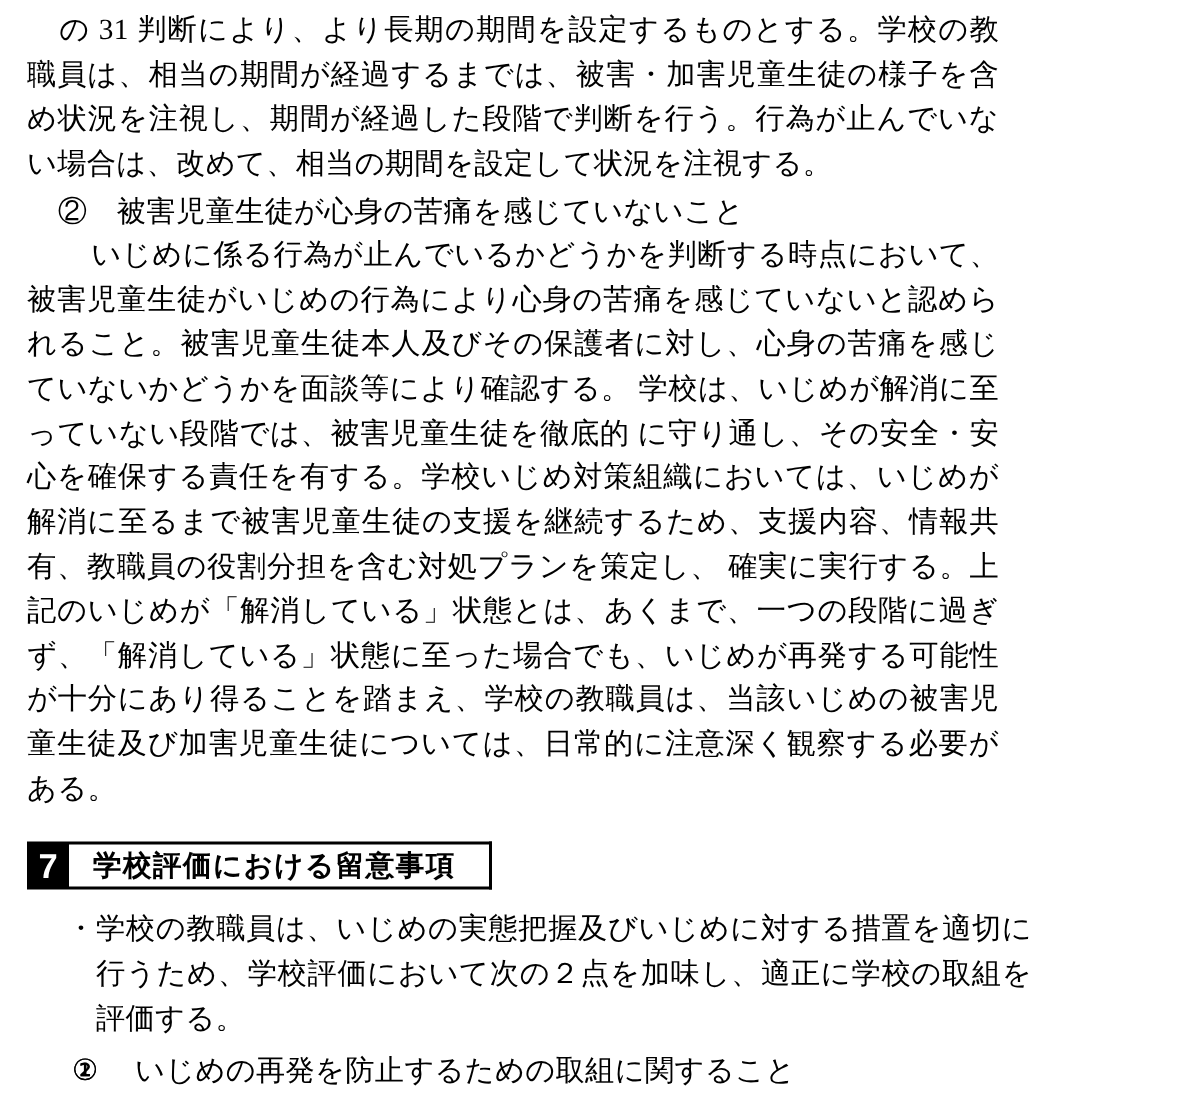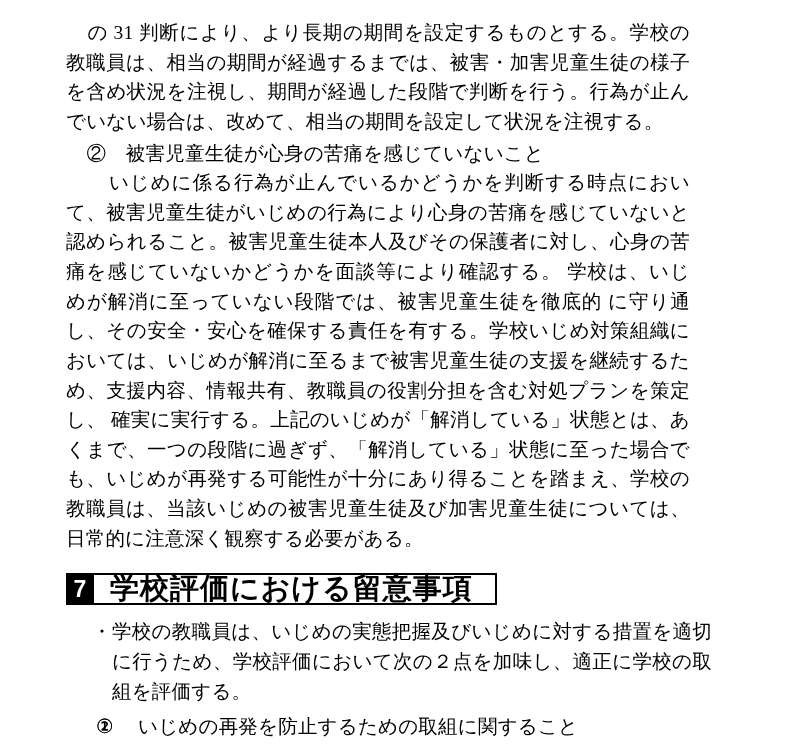--- a/index.html
+++ b/index.html
@@ -11,23 +11,22 @@
     width: 800px;
     height: 744px;
     font-family: "Liberation Serif", "DejaVu Serif", serif;
     color: #000000;
     overflow: hidden;
   }
   .page {
     position: relative;
     width: 688px;
     height: 744px;
-    padding: 12px;
+    padding: 0;
     box-sizing: border-box;
-    margin-left: 36px;
   }
   .body-text {
     font-size: 19.5px;
     line-height: 1.52;
     letter-spacing: 0.2px;
   }
   .para {
     margin: 0;
     text-align: justify;
     text-justify: inter-ideograph;
@@ -68,21 +67,21 @@
     font-weight: bold;
     font-size: 23px;
     display: flex;
     align-items: center;
     justify-content: center;
     box-sizing: border-box;
   }
   .sec-title {
     border: 2px solid #000000;
     border-left: none;
-    font-size: 29px;
+    font-size: 19px;
     font-weight: bold;
     display: flex;
     align-items: center;
     padding: 0 22px 0 16px;
     box-sizing: border-box;
     letter-spacing: 1px;
     height: 32px;
   }
   .sec-body {
     margin-top: 10px;

